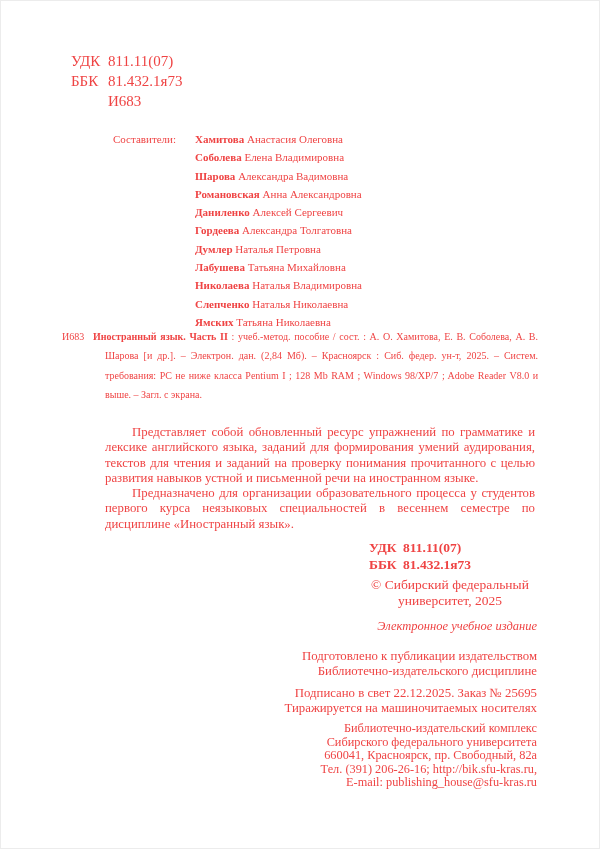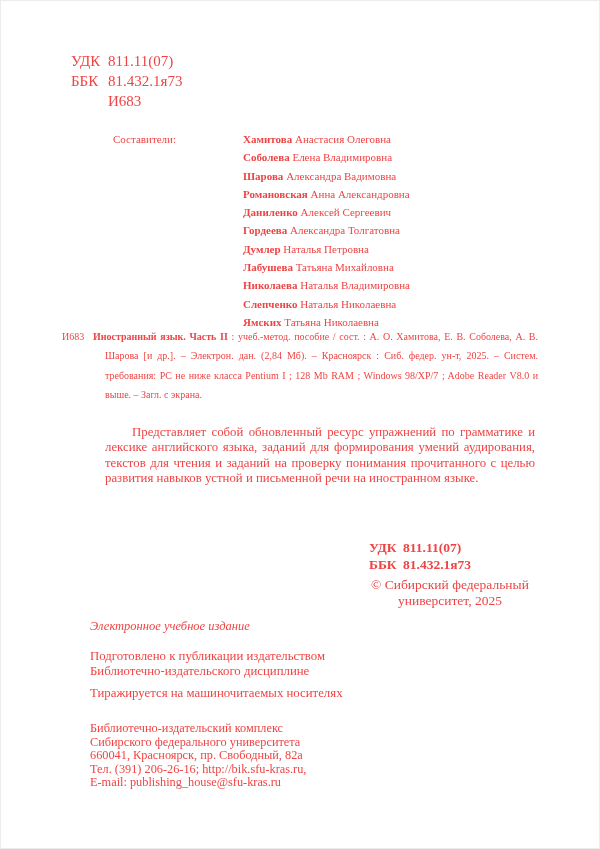--- a/index.html
+++ b/index.html
@@ -21,21 +21,21 @@
   .udk-top .row { display: flex; }
   .udk-top .lbl { width: 37px; }
   
   .compilers {
     position: absolute; left: 113px; top: 130px;
     font-size: 11px; line-height: 18.3px;
     display: flex;
   }
   .compilers-label { width: 82px; flex: 0 0 auto; }
   .compilers-list { list-style: none; margin: 0; padding: 0; }
-  .compilers-list b { font-weight: bold; margin-left: 48px; }
+  .compilers-list b { font-weight: bold; }
   
   .bib {
     position: absolute; left: 62px; top: 327px; width: 476px;
     font-size: 10px; line-height: 19.3px;
     text-align: justify;
   }
   .bib p { margin: 0; padding-left: 43px; text-indent: -43px; }
   .bib .code { margin-right: 5px; }
   .bib .title { font-weight: bold; }
   
@@ -52,21 +52,21 @@
   }
   .udk-bottom .row { display: flex; }
   .udk-bottom .lbl { width: 34px; }
   
   .copyright {
     position: absolute; left: 350px; top: 577px; width: 200px;
     text-align: center; font-size: 13.5px; line-height: 15.5px;
   }
   .copyright p { margin: 0; }
   
-  .center-col { position: absolute; left: 90px; width: 447px; text-align: left; }
+  .center-col { position: absolute; left: 90px; width: 447px; text-align: right; }
   .edition { top: 619px; font-style: italic; font-size: 12.5px; }
   .pub-block { top: 649px; font-size: 12.8px; line-height: 14.6px; }
   .print-block { top: 686px; font-size: 12.8px; line-height: 14.6px; }
   .contact-block { top: 722px; font-size: 12.3px; line-height: 13.5px; }
   .center-col p { margin: 0; }
 </style>
 </head>
 <body>
 
 <div class="page">
@@ -106,20 +106,21 @@
   <div class="bib">
     <p>
       <span class="code">И683</span>
       <span class="title">Иностранный язык. Часть II</span>
       <span>: учеб.-метод. пособие / сост. : А. О. Хамитова, Е. В. Соболева, А. В. Шарова [и др.]. – Электрон. дан. (2,84 Мб). – Красноярск : Сиб. федер. ун-т, 2025. – Систем. требования: PC не ниже класса Pentium I ; 128 Mb RAM ; Windows 98/XP/7 ; Adobe Reader V8.0 и выше. – Загл. с экрана.</span>
     </p>
   </div>
 
   <div class="annotation">
     <p>Представляет собой обновленный ресурс упражнений по грамматике и лексике английского языка, заданий для формирования умений аудирования, текстов для чтения и заданий на проверку понимания прочитанного с целью развития навыков устной и письменной речи на иностранном языке.</p>
+    <p>Предназначено для организации образовательного процесса у студентов первого курса неязыковых специальностей в весеннем семестре по дисциплине «Иностранный язык».</p>
   </div>
 
   <div class="udk-bottom">
     <div class="row">
       <span class="lbl">УДК</span>
       <span>811.11(07)</span>
     </div>
     <div class="row">
       <span class="lbl">ББК</span>
       <span>81.432.1я73</span>
@@ -132,20 +133,21 @@
   </div>
 
   <div class="center-col edition">Электронное учебное издание</div>
 
   <div class="center-col pub-block">
     <p>Подготовлено к публикации издательством</p>
     <p>Библиотечно-издательского дисциплине</p>
   </div>
 
   <div class="center-col print-block">
+    <p>Подписано в свет 22.12.2025. Заказ № 25695</p>
     <p>Тиражируется на машиночитаемых носителях</p>
   </div>
 
   <div class="center-col contact-block">
     <p>Библиотечно-издательский комплекс</p>
     <p>Сибирского федерального университета</p>
     <p>660041, Красноярск, пр. Свободный, 82а</p>
     <p>Тел. (391) 206-26-16; http://bik.sfu-kras.ru,</p>
     <p>E-mail: publishing_house@sfu-kras.ru</p>
   </div>

